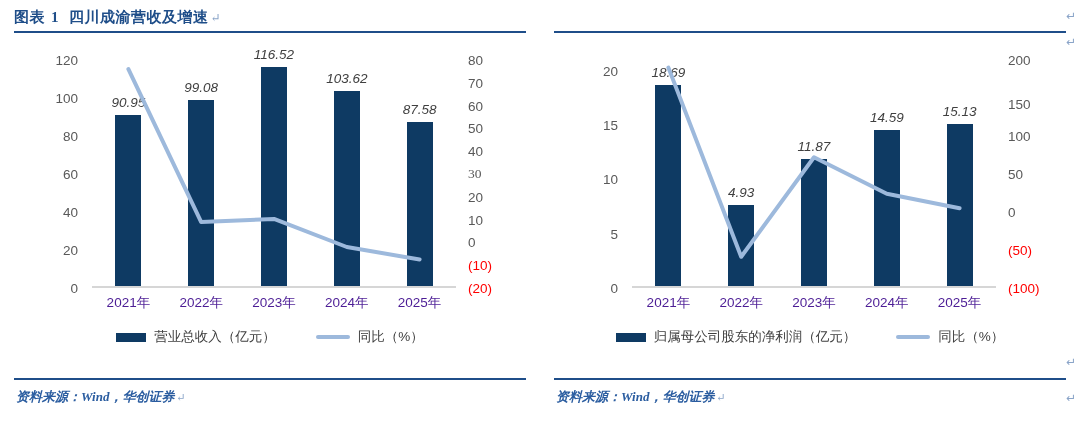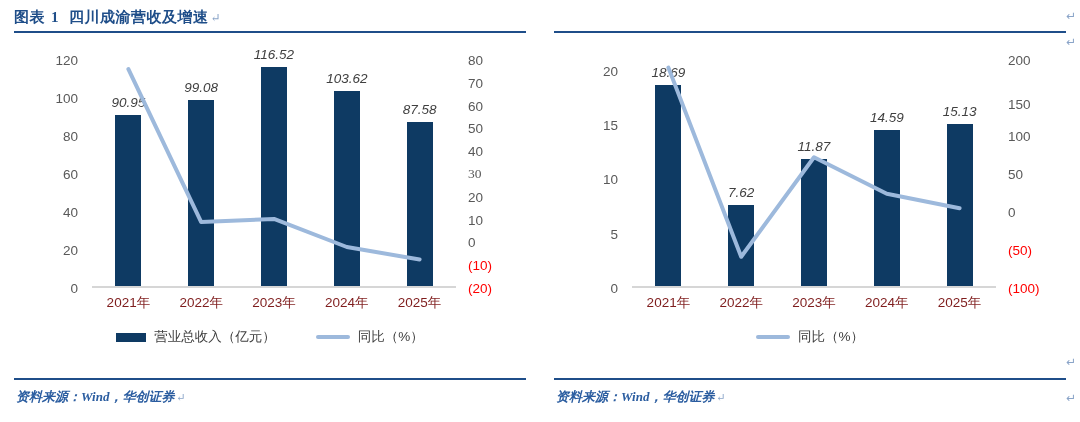--- a/index.html
+++ b/index.html
@@ -62,21 +62,21 @@
   .barlabel{
     position:absolute;left:50%;transform:translateX(-50%);
     font-size:13.5px;color:#404040;white-space:nowrap;font-style:italic;
   }
 
   .lineSvg{position:absolute;left:0;top:-26px;width:100%;height:254px;overflow:visible;}
 
   .xlabels{position:absolute;left:78px;right:70px;top:250px;height:24px;}
   .xlab{
     position:absolute;transform:translateX(-50%);
-    font-size:13.5px;color:#7f1d1d;white-space:nowrap;
+    font-size:13.5px;color:#4c1d95;white-space:nowrap;
   }
 
   .legend{
     position:absolute;left:0;right:0;top:282px;height:22px;
     display:flex;align-items:center;justify-content:center;gap:40px;
   }
   .lgitem{display:flex;align-items:center;gap:8px;}
   .swatch-bar{width:30px;height:9px;background:#0E3A63;}
   .swatch-line{width:34px;height:4px;background:#9DB9DC;border-radius:2px;}
   .lgtext{font-size:13.5px;color:#404040;white-space:nowrap;text-align:right;}
@@ -188,21 +188,21 @@
           <div class="t" style="top: 0px;">200</div>
         </div>
       <div class="plot">
         <div class="bars">
             <div class="barcell" style="left: 0%; width: 20%;">
               <div class="bar" style="height: 202.92px; background: rgb(14, 58, 99);"></div>
               <div class="barlabel" style="bottom: 207.92px;">18.69</div>
             </div>
             <div class="barcell" style="left: 20%; width: 20%;">
               <div class="bar" style="height: 82.7314px; background: rgb(14, 58, 99);"></div>
-              <div class="barlabel" style="bottom: 87.7314px;">7.62</div>
+              <div class="barlabel" style="bottom: 87.7314px;">4.93</div>
             </div>
             <div class="barcell" style="left: 40%; width: 20%;">
               <div class="bar" style="height: 128.874px; background: rgb(14, 58, 99);"></div>
               <div class="barlabel" style="bottom: 133.874px;">11.87</div>
             </div>
             <div class="barcell" style="left: 60%; width: 20%;">
               <div class="bar" style="height: 158.406px; background: rgb(14, 58, 99);"></div>
               <div class="barlabel" style="bottom: 163.406px;">14.59</div>
             </div>
             <div class="barcell" style="left: 80%; width: 20%;">
@@ -217,20 +217,24 @@
       </div>
       <div class="xlabels">
           <div class="xlab" style="left: 10%;">2021年</div>
           <div class="xlab" style="left: 30%;">2022年</div>
           <div class="xlab" style="left: 50%;">2023年</div>
           <div class="xlab" style="left: 70%;">2024年</div>
           <div class="xlab" style="left: 90%;">2025年</div>
         </div>
       <div class="legend">
           <div class="lgitem">
+            <span class="swatch-bar" style="background: rgb(14, 58, 99);"></span>
+            <span class="lgtext">归属母公司股东的净利润（亿元）</span>
+          </div>
+          <div class="lgitem">
             <span class="swatch-line" style="background: rgb(157, 185, 220);"></span>
             <span class="lgtext">同比（%）</span>
           </div>
         </div>
     </div>
     <div class="rule bottom"></div>
     <div class="source"><span>资料来源：Wind，华创证券</span><span class="pil">↵</span></div>
   </div>
 
   <div class="edgemark" style="top:10px">↵</div>

